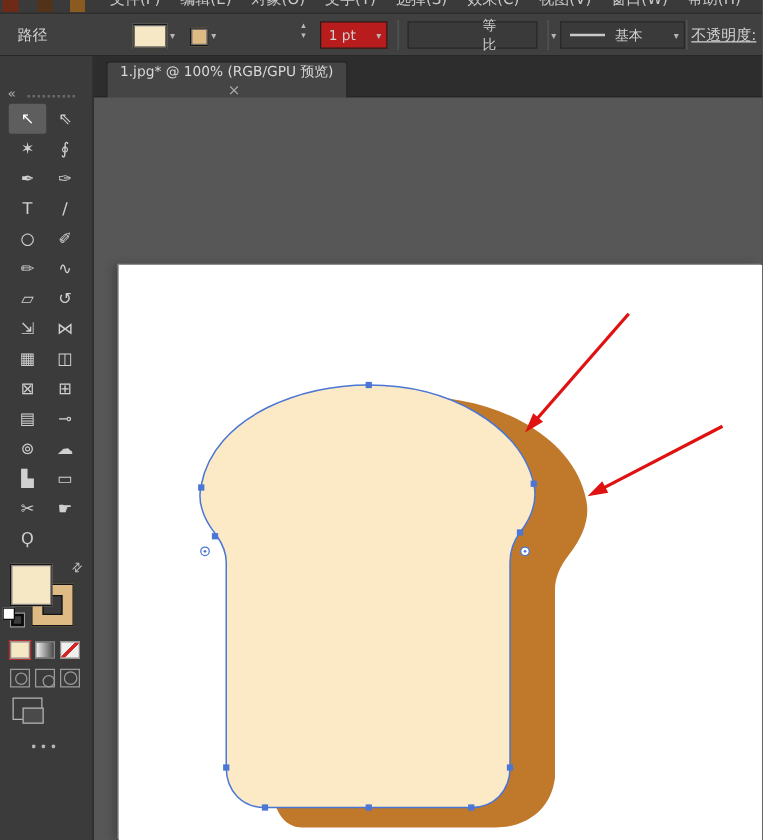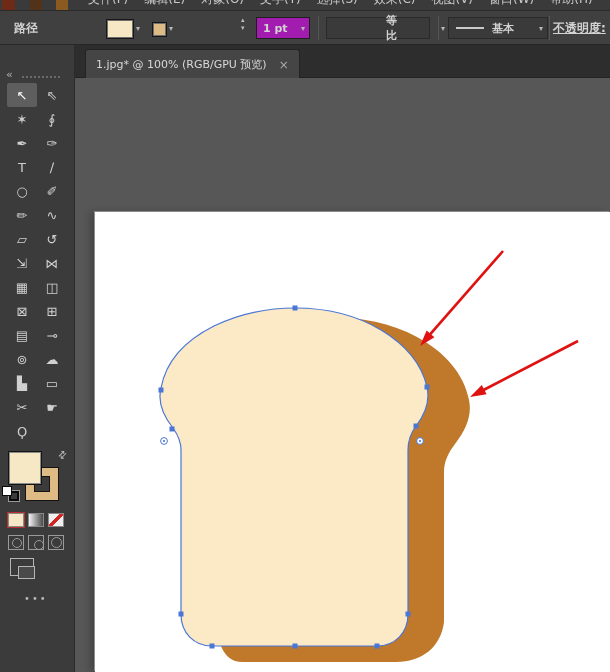--- a/index.html
+++ b/index.html
@@ -10,52 +10,52 @@
   .menubar{position:absolute;left:0;top:0;width:610px;height:10px;background:#3a3a3a;overflow:hidden;}
   .app-chip{position:absolute;top:0;height:10px;}
   #chip1{left:2px;width:13px;background:#6d2b17;}
   #chip2{left:30px;width:12px;background:#52331a;}
   #chip3{left:56px;width:12px;background:#8a5a20;}
   .menu-items{position:absolute;left:88px;top:-9px;display:flex;gap:16px;font-size:12px;color:#c9c9c9;white-space:nowrap;}
 
   
   .control-bar{position:absolute;left:0;top:10px;width:610px;height:35px;background:#404040;
                border-top:1px solid #2a2a2a;border-bottom:1px solid #272727;box-sizing:border-box;
-               color:#d2d2d2;font-size:12px;overflow:hidden;font-weight:bold;}
+               color:#d2d2d2;font-size:12px;overflow:hidden;}
   .ctx-label{position:absolute;left:14px;top:9px;}
   .cb-swatch{position:absolute;border:1px solid #161616;box-shadow:0 0 0 1px #6e6e6e inset;}
   #cb-fill{left:106px;top:8px;width:26px;height:18px;}
   #cb-stroke{left:152px;top:11px;width:13px;height:13px;}
   .chev{color:#b5b5b5;font-size:8px;}
   #chev-fill{position:absolute;left:136px;top:13px;}
   #chev-stroke{position:absolute;left:169px;top:13px;}
   .link{text-decoration:underline;}
   #stroke-label{position:absolute;left:202px;top:9px;margin-top:44px;}
   .stepper{position:absolute;left:241px;top:5px;display:flex;flex-direction:column;color:#bbb;font-size:7px;line-height:8px;}
-  .field{position:absolute;left:256px;top:6px;width:54px;height:22px;background:#a21caf;border:1px solid #1e1e1e;
+  .field{position:absolute;left:256px;top:6px;width:54px;height:22px;background:#b91c1c;border:1px solid #1e1e1e;
          box-sizing:border-box;font-size:11px;display:flex;align-items:center;}
   .field .val{padding-left:6px;flex:1;}
   .field .chev{padding-right:4px;}
   .sep{position:absolute;top:5px;width:1px;height:24px;background:#565656;}
   #sep1{left:318px;} #sep2{left:438px;} #sep3{left:549px;}
   .wide-dd{position:absolute;top:6px;height:22px;background:#3a3a3a;border:1px solid #292929;
            box-sizing:border-box;display:flex;align-items:center;font-size:11px;}
   #profile-dd{left:326px;width:104px;gap:44px;}
   #brush-dd{left:448px;width:100px;}
   .line-glyph{display:inline-block;height:2px;background:#c9c9c9;margin:0 8px 0 7px;}
   #profile-dd .line-glyph{width:34px;} #brush-dd .line-glyph{width:28px;}
   .wide-dd .val{flex:1;}
   .wide-dd .chev{padding-right:4px;}
   #opacity-label{position:absolute;left:553px;top:9px;}
 
   
   .tab-bar{position:absolute;left:75px;top:45px;width:535px;height:33px;background:#2d2d2d;
            border-bottom:1px solid #232323;box-sizing:border-box;}
   .doc-tab{position:absolute;left:10px;top:4px;height:29px;background:#454545;border:1px solid #232323;border-bottom:none;
-           border-radius:3px 3px 0 0;display:flex;align-items:center;padding:0 10px;font-size:11px;color:#d8d8d8;white-space:nowrap;}
+           border-radius:3px 3px 0 0;display:flex;align-items:center;padding:0 10px;font-size:11px;color:#d8d8d8;white-space:nowrap;flex-direction:column;}
   .tab-close{margin-left:12px;color:#a8a8a8;font-size:12px;}
 
   
   .canvas{position:absolute;left:75px;top:78px;width:535px;height:594px;background:#575757;}
   .artboard{position:absolute;left:20px;top:134px;width:515px;height:460px;background:#ffffff;
             box-shadow:-1px -1px 0 #8d8d8d,-5px 0 7px rgba(0,0,0,.22);}
   #art-svg{position:absolute;left:0;top:0;width:535px;height:594px;}
 
   
   .toolbar{position:absolute;left:0;top:45px;width:75px;height:627px;background:#3b3b3b;

